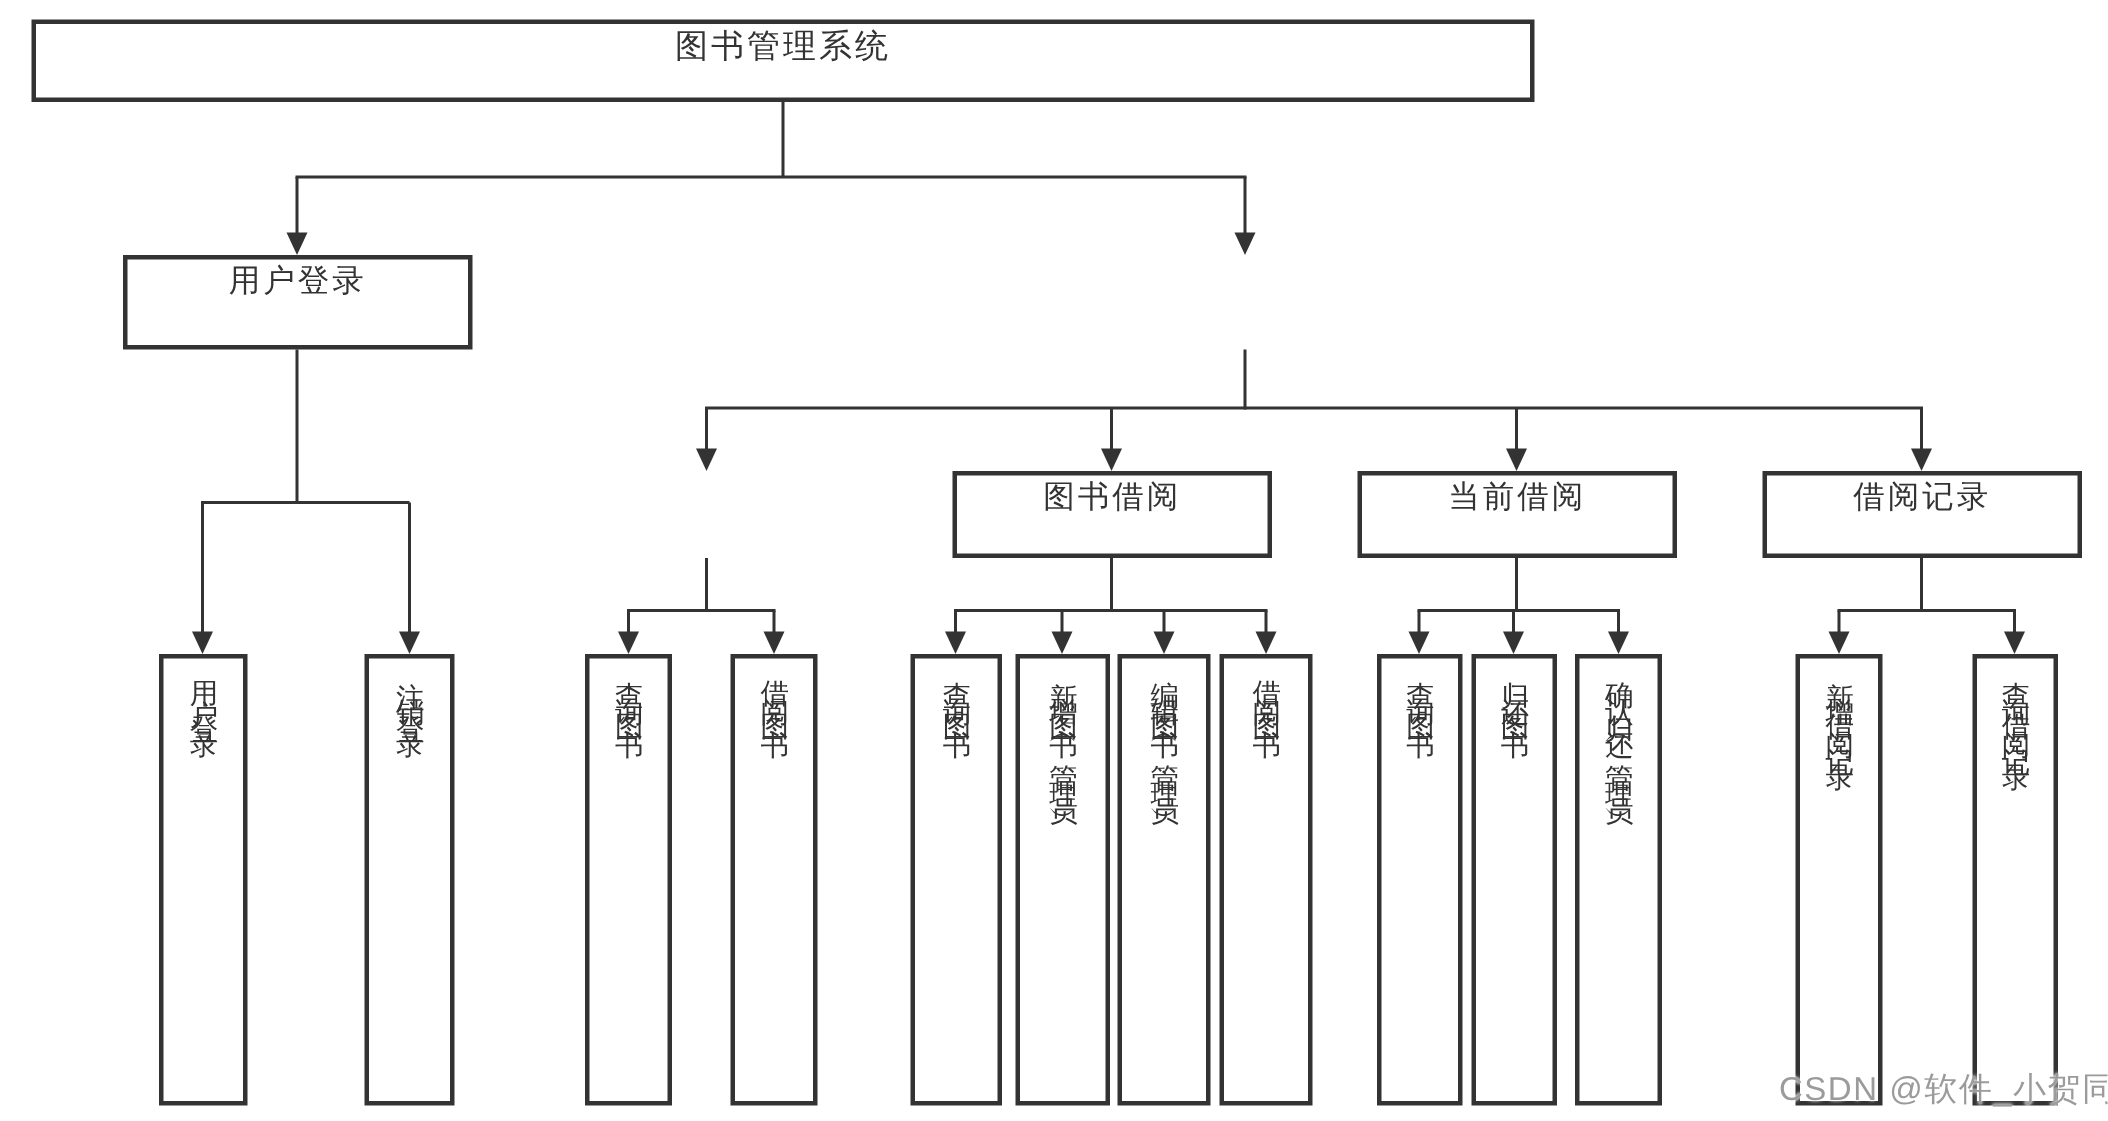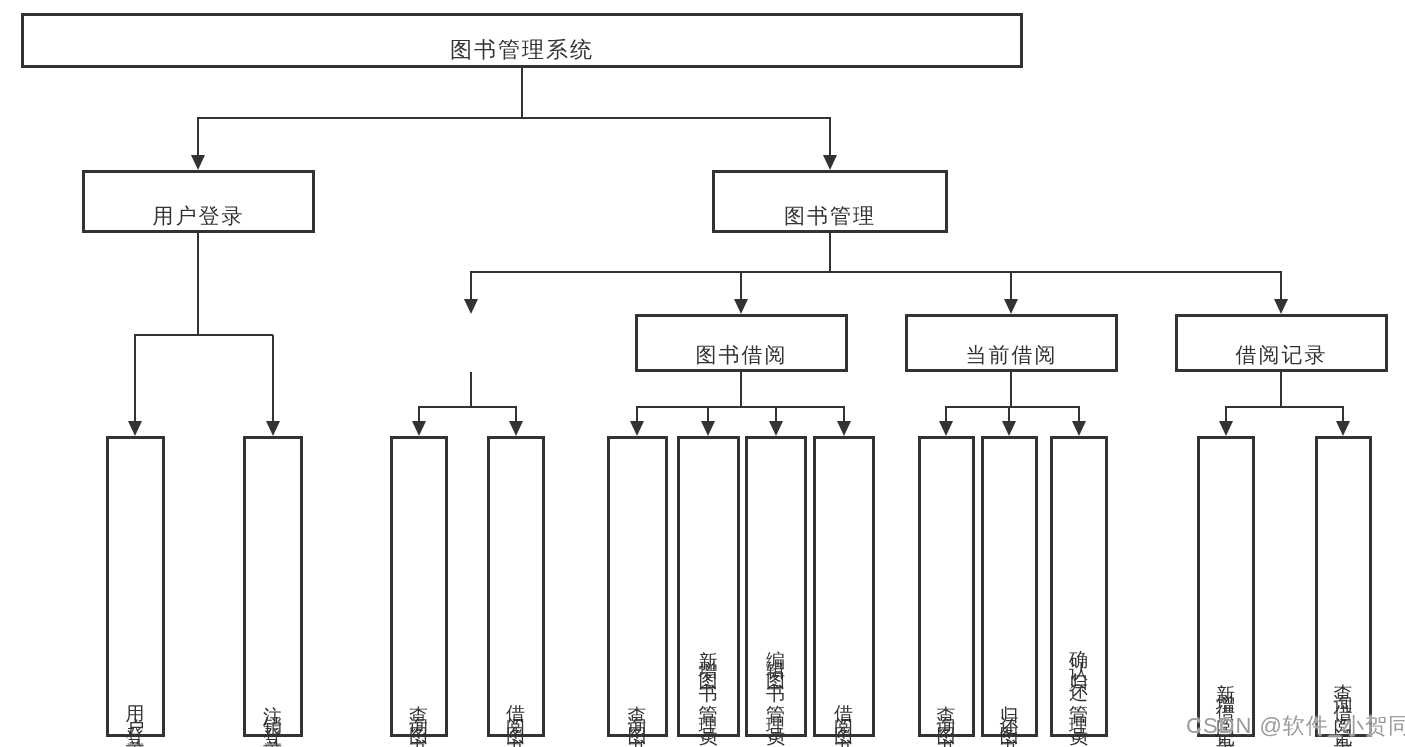--- a/index.html
+++ b/index.html
@@ -14,21 +14,21 @@
     height: 747px;
     background: var(--background, #ffffff);
     overflow: hidden;
   }
   .box {
     position: absolute;
     box-sizing: border-box;
     border: 3px solid var(--box_border, #333333);
     background: var(--box_fill, #ffffff);
     display: flex;
-    align-items: flex-end;
+    align-items: flex-start;
     justify-content: center;
   }
   .lbl {
     font-size: 21px;
     letter-spacing: 2px;
     color: var(--text, #333333);
     white-space: nowrap;
   }
   .root-lbl { font-size: 22px; }
   .leaf {
@@ -80,23 +80,20 @@
 
   <div class="vl" style="left:521px;top:68px;height:50px"></div>
   <div class="hl" style="left:197px;top:117px;width:634px"></div>
   <div class="vl" style="left:197px;top:118px;height:40px"></div>
   <div class="ah" style="left:191px;top:155px"></div>
   <div class="vl" style="left:829px;top:118px;height:40px"></div>
   <div class="ah" style="left:823px;top:155px"></div>
 
   <div class="box" style="left:82px;top:170px;width:233px;height:63px">
     <span class="lbl">用户登录</span>
-  </div>
-  <div class="box" style="left:712px;top:170px;width:236px;height:63px">
-    <span class="lbl">图书管理</span>
   </div>
 
   <div class="vl" style="left:197px;top:233px;height:103px"></div>
   <div class="hl" style="left:134px;top:334px;width:139px"></div>
   <div class="vl" style="left:134px;top:335px;height:88px"></div>
   <div class="ah" style="left:128px;top:421px"></div>
   <div class="vl" style="left:272px;top:335px;height:88px"></div>
   <div class="ah" style="left:266px;top:421px"></div>
 
   <div class="vl" style="left:829px;top:233px;height:40px"></div>

